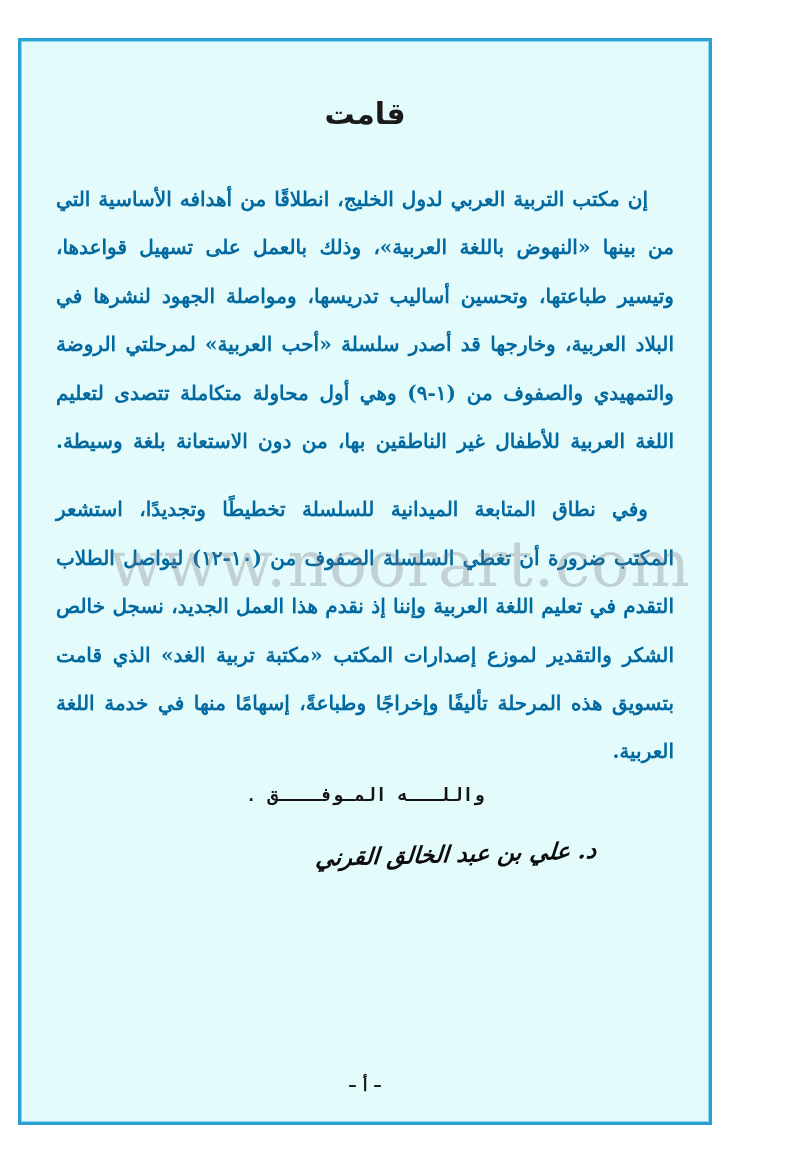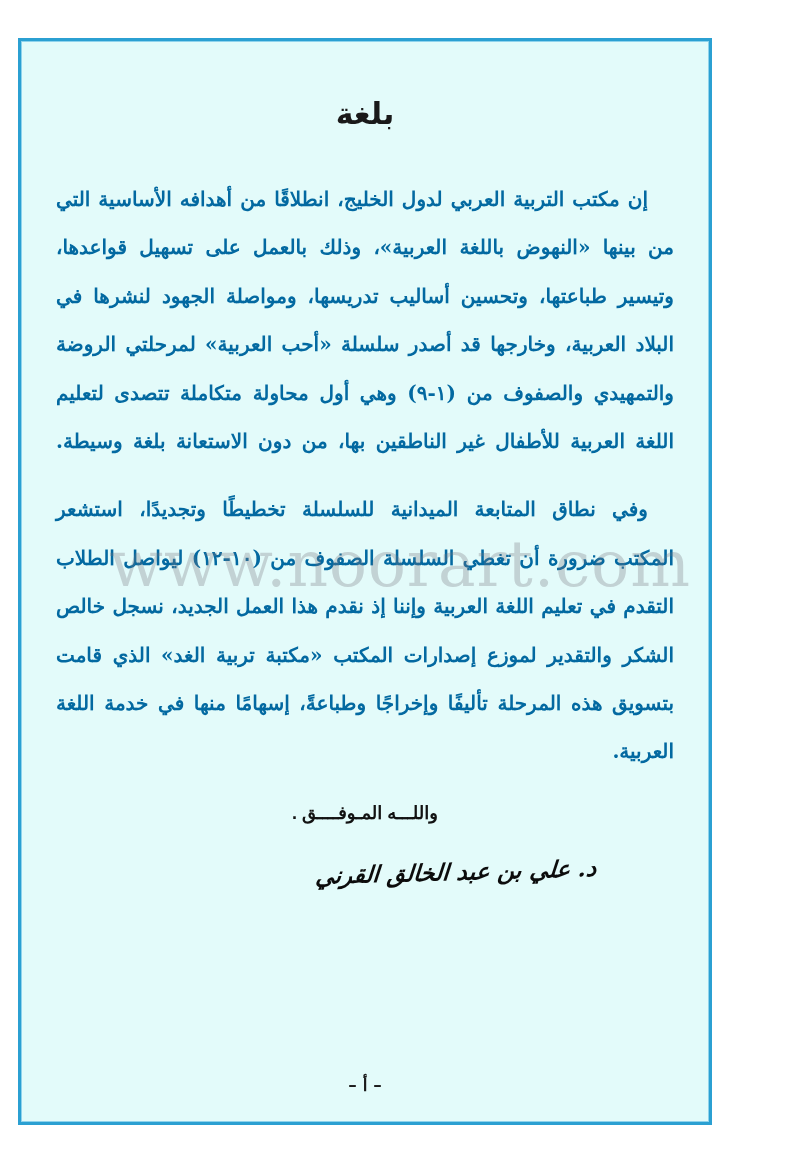--- a/index.html
+++ b/index.html
@@ -65,27 +65,27 @@
     direction: rtl;
   }
   .para {
     margin: 0 0 20px 0;
     text-indent: 26px;
   }
   .para:last-of-type { margin-bottom: 0; }
 
   
   .closing-line {
-    margin-top: 26px;
+    margin-top: 8px;
     text-align: center;
     font-size: 18px;
     font-weight: bold;
     color: #121212;
     letter-spacing: 1px;
-    font-family: Liberation Sans, sans-serif;
+    font-family: Liberation Mono, monospace;
   }
 
   
   .signature-block {
     margin-top: 34px;
     padding-right: 78px;
     text-align: right;
   }
   .signature {
     display: inline-block;
@@ -129,21 +129,21 @@
     z-index: 5;
     direction: ltr;
   }
 </style>
 </head>
 <body>
 
 <div class="page-frame">
   <div class="page-inner">
 
-    <h1 class="doc-title">بلغة</h1>
+    <h1 class="doc-title">قامت</h1>
 
     <div class="body-text">
       <p class="para">إن مكتب التربية العربي لدول الخليج، انطلاقًا من أهدافه الأساسية التي من بينها «النهوض باللغة العربية»، وذلك بالعمل على تسهيل قواعدها، وتيسير طباعتها، وتحسين أساليب تدريسها، ومواصلة الجهود لنشرها في البلاد العربية، وخارجها قد أصدر سلسلة «أحب العربية» لمرحلتي الروضة والتمهيدي والصفوف من (١-٩) وهي أول محاولة متكاملة تتصدى لتعليم اللغة العربية للأطفال غير الناطقين بها، من دون الاستعانة بلغة وسيطة.</p>
       <p class="para">وفي نطاق المتابعة الميدانية للسلسلة تخطيطًا وتجديدًا، استشعر المكتب ضرورة أن تغطي السلسلة الصفوف من (١٠-١٢) ليواصل الطلاب التقدم في تعليم اللغة العربية وإننا إذ نقدم هذا العمل الجديد، نسجل خالص الشكر والتقدير لموزع إصدارات المكتب «مكتبة تربية الغد» الذي قامت بتسويق هذه المرحلة تأليفًا وإخراجًا وطباعةً، إسهامًا منها في خدمة اللغة العربية.</p>
     </div>
 
     <div class="closing-line">واللـــه المـوفــــق .</div>
 
     <div class="signature-block">
       <span class="signature">د. علي بن عبد الخالق القرني</span>

